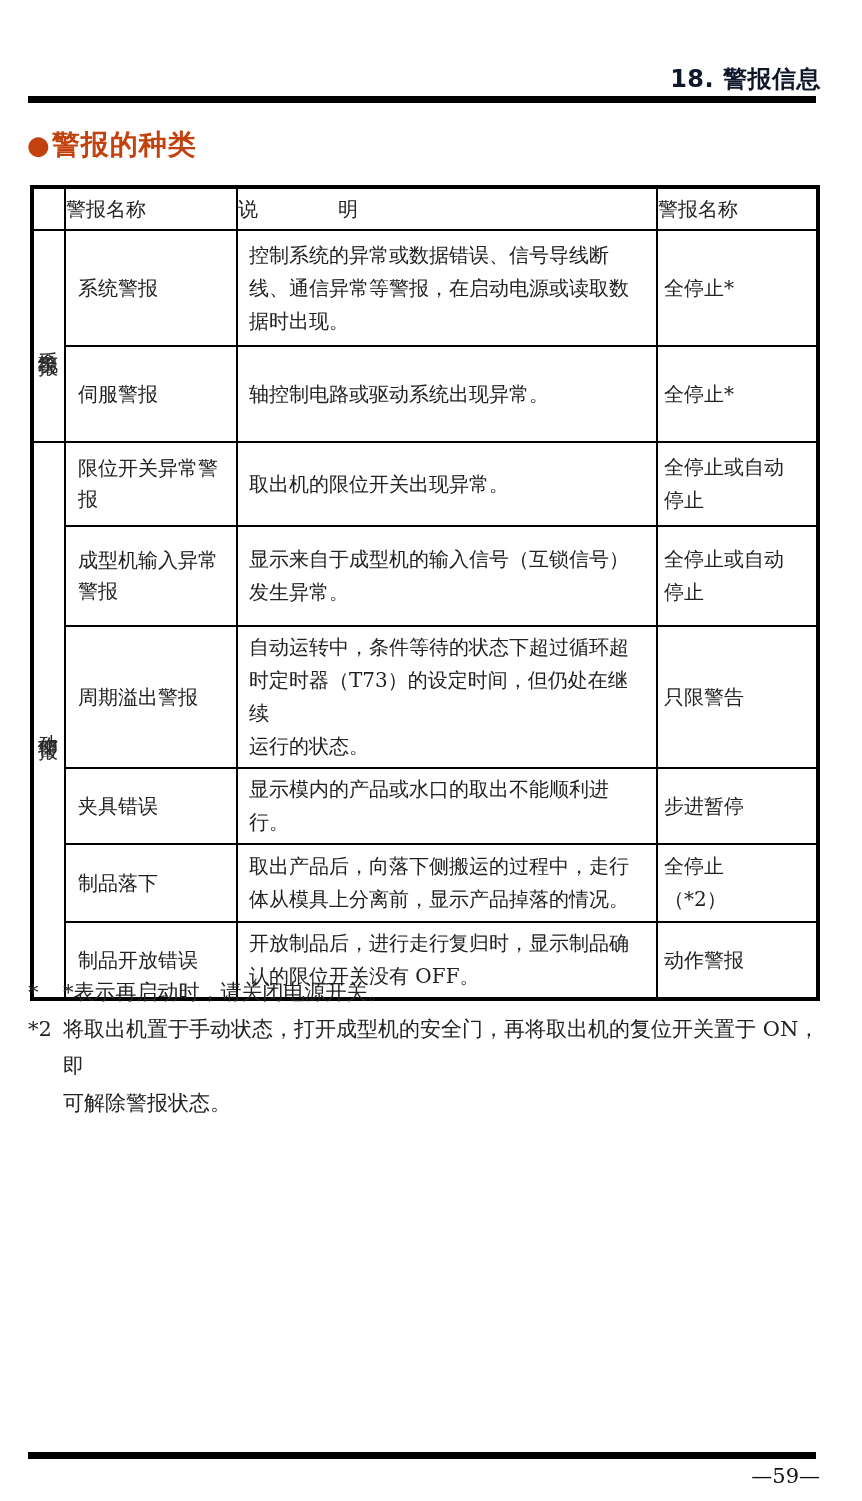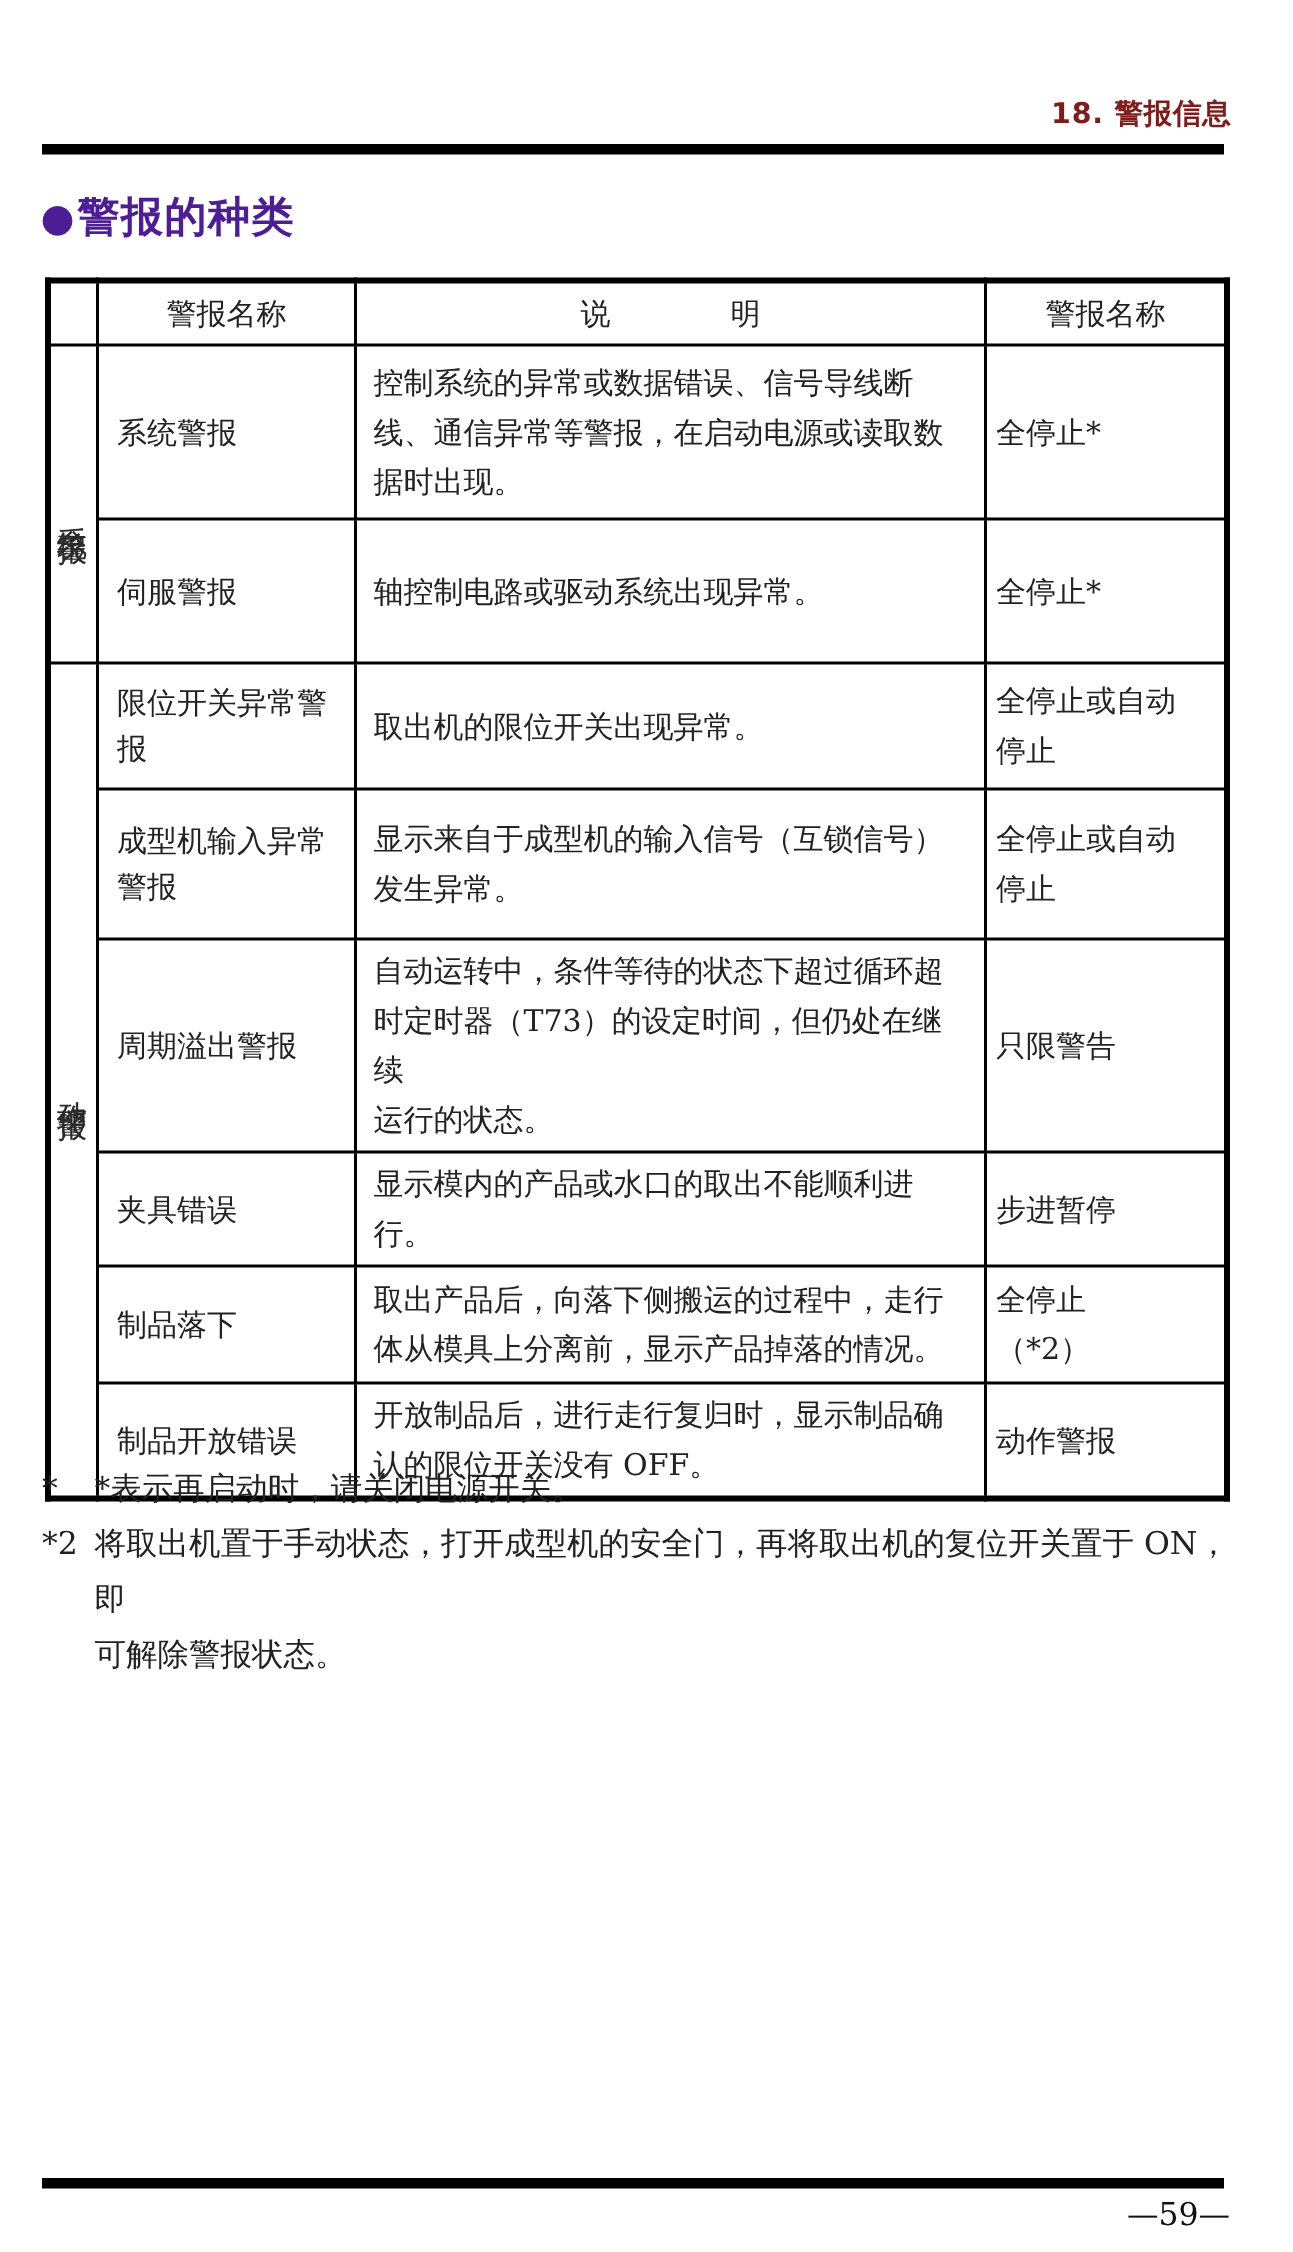--- a/index.html
+++ b/index.html
@@ -13,58 +13,58 @@
     position: relative;
     width: 862px; height: 1501px;
     background: #ffffff;
     overflow: hidden;
   }
   .chapter-heading {
     position: absolute;
     top: 63px; right: 41px;
     font-family: "DejaVu Sans", "Liberation Sans", sans-serif;
     font-weight: bold;
-    font-size: 19px;
-    color: #7f1d1d;
+    font-size: 24px;
+    color: #0f172a;
     letter-spacing: 0.5px;
   }
   .rule {
     position: absolute;
     left: 28px; width: 788px; height: 7px;
     background: #000;
   }
   .rule-top { top: 96px; }
   .rule-bottom { top: 1452px; }
   .section-title {
     position: absolute;
     top: 126px; left: 27px;
     font-family: "DejaVu Sans", "Liberation Sans", sans-serif;
     font-weight: bold;
     font-size: 28px;
-    color: #4c1d95;
+    color: #c2410c;
     letter-spacing: 1px;
   }
   .section-title .bullet { font-size: 26px; margin-right: 1px; }
 
   table.alarm-table {
     position: absolute;
     top: 185px; left: 30px;
     width: 786px;
     border-collapse: collapse;
     table-layout: fixed;
     border: 4px solid #000;
   }
   .alarm-table td, .alarm-table th {
     border: 2px solid #000;
     font-size: 20px;
     font-weight: normal;
     vertical-align: middle;
     color: #222;
   }
-  .alarm-table th { text-align: center; }
+  .alarm-table th { text-align: left; }
   tr.hdr { height: 43px; }
   td.group-cell { padding: 0; text-align: center; }
   .vlabel {
     writing-mode: vertical-rl;
     text-orientation: upright;
     display: inline-block;
     font-size: 20px;
     letter-spacing: 2px;
     color: #2a2a2a;
   }

